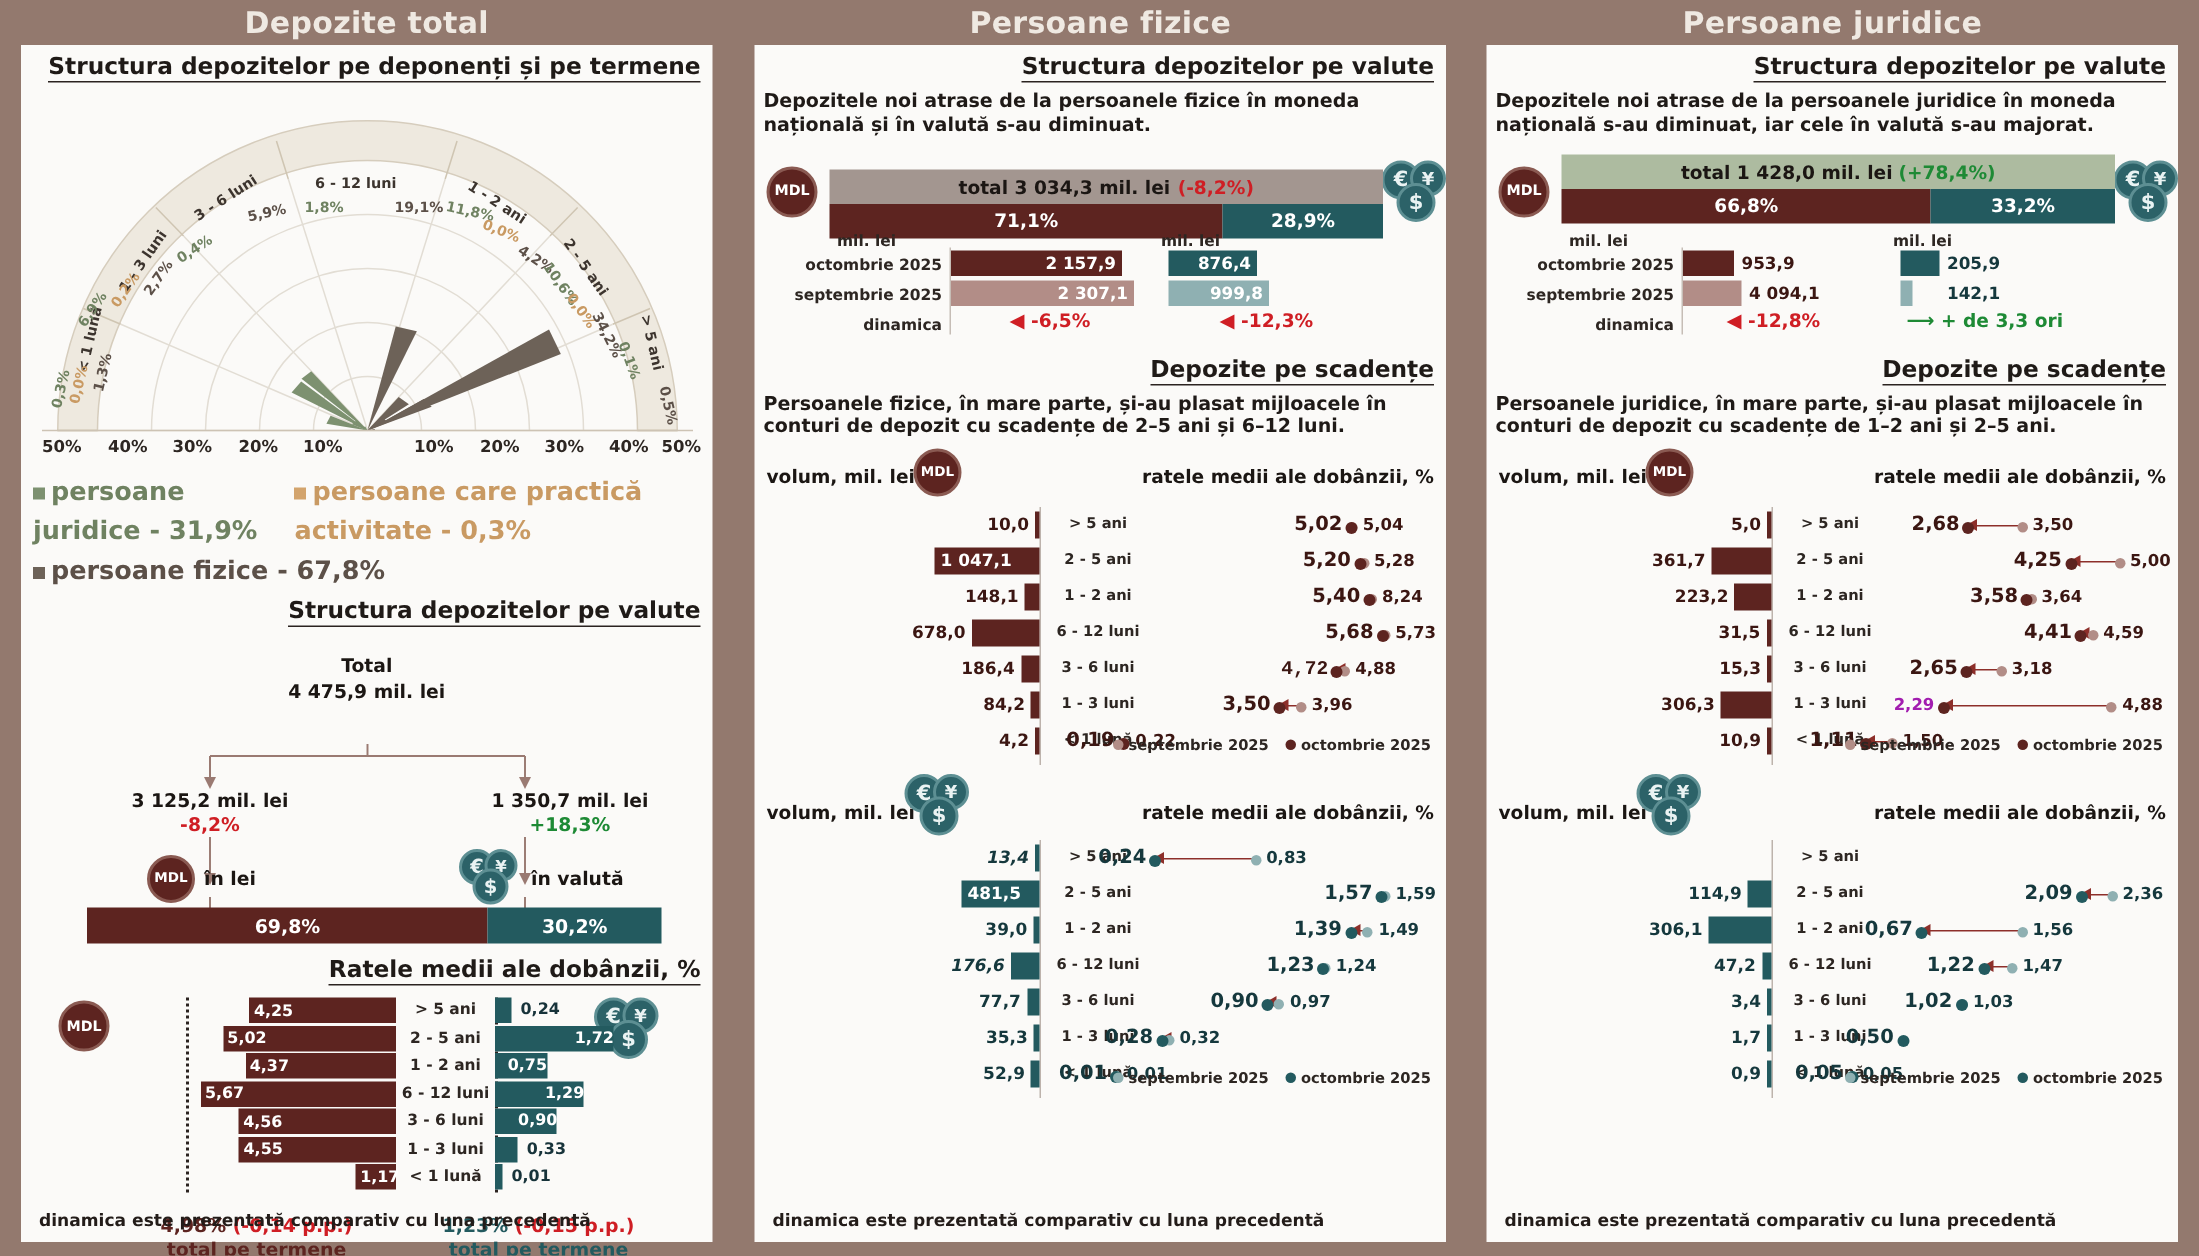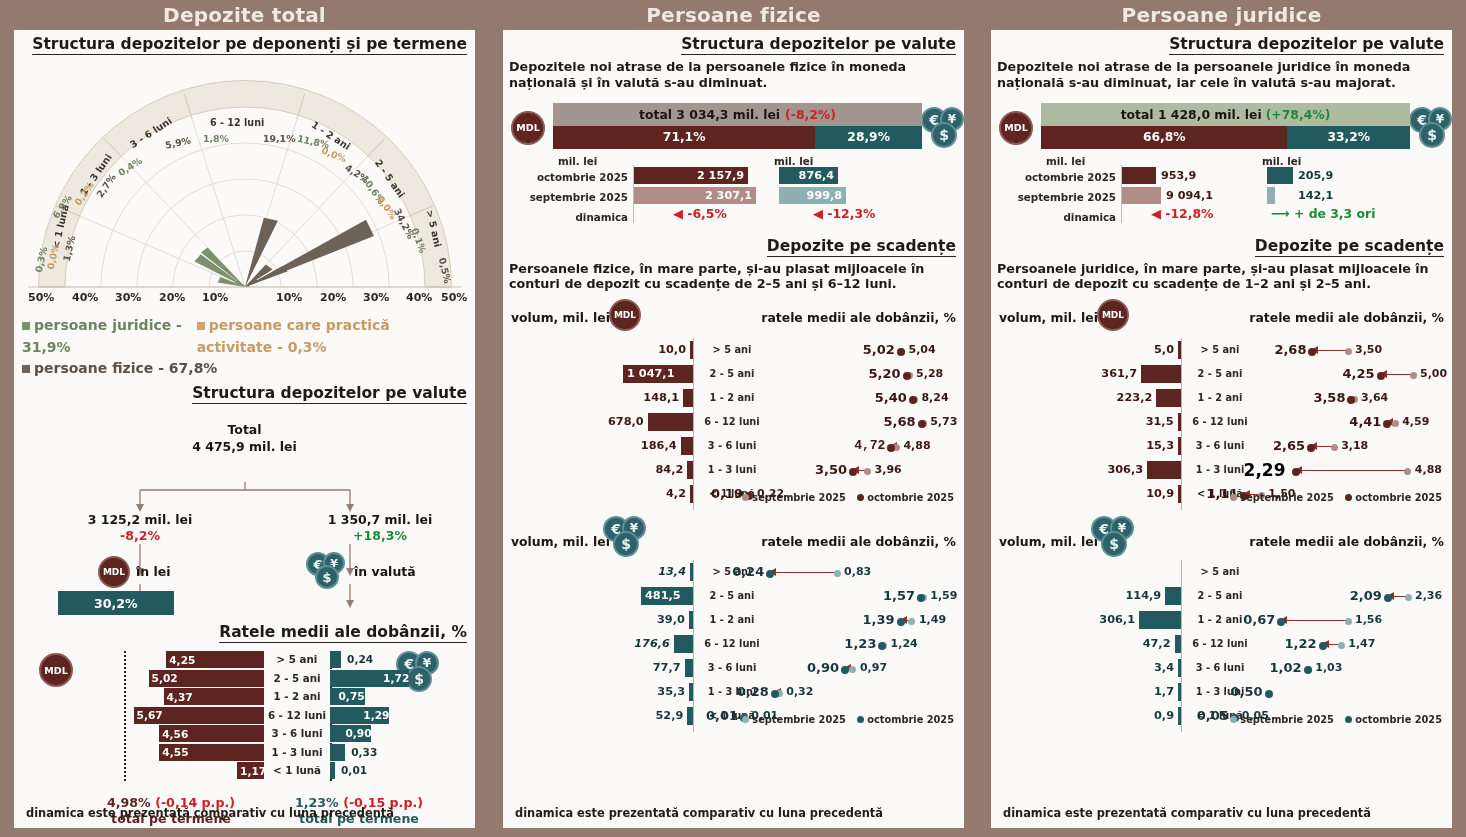--- a/index.html
+++ b/index.html
@@ -31,21 +31,21 @@
   .intro{
     font-size:12.7px;font-weight:bold;color:#1f1a17;line-height:1.24;
     padding:4px 6px 0 6px;
   }
   .footnote{
     position:absolute;left:12px;bottom:8px;font-size:11.4px;font-weight:bold;color:#231c19;
   }
 
   
   .polarwrap{position:relative;width:100%;height:258px;}
-  .legend{font-size:14px;font-weight:bold;padding:2px 0 0 8px;line-height:1.55;}
+  .legend{font-size:17px;font-weight:bold;padding:2px 0 0 8px;line-height:1.55;}
   .legend .sq{display:inline-block;width:8px;height:8px;margin-right:4px;vertical-align:0px;}
   .lg-jur{color:#6f8261;}
   .lg-fiz{color:#5c5048;}
   .lg-act{color:#c99a63;}
   .legendrow{display:flex;justify-content:space-between;padding-right:10px;}
 
   
   .flowwrap{position:relative;height:215px;margin-top:2px;}
   .ftot{position:absolute;left:0;right:0;top:24px;text-align:center;font-size:12.5px;font-weight:bold;color:#1b1613;line-height:1.32;}
   .fred{color:#cf1e24;}
@@ -282,20 +282,21 @@
         <div class="fcurlbl" style="left:122px;top:158px;">în lei</div>
 
         <div class="fxcoins" style="position:absolute;left:292px;top:146px;width:42px;height:40px;">
           <span style="left:0;top:0;width:24px;height:24px;font-size:13px;">€</span>
           <span style="left:17px;top:0;width:22px;height:22px;font-size:11px;">¥</span>
           <span style="left:9px;top:13px;width:24px;height:24px;font-size:13px;">$</span>
         </div>
         <div class="fcurlbl" style="left:340px;top:158px;">în valută</div>
 
         <div class="splitbar">
+          <div class="mdl" style="width:69.8%;">69,8%</div>
           <div class="val" style="width:30.2%;">30,2%</div>
         </div>
       </div>
 
       <div style="padding:2px 6px 0 6px;">
         <div class="sechead">Ratele medii ale dobânzii, %</div>
         <div class="clr"></div>
       </div>
       <div class="ratewrap" style="margin-top:4px;">
         <div class="mdlcoin" style="position:absolute;left:25px;top:6px;width:34px;height:34px;font-size:9.5px;">
@@ -396,21 +397,21 @@
       <div style="position:relative;height:140px;margin-top:6px;">
         <div class="mdlcoin" style="position:absolute;left:8px;top:14px;width:34px;height:34px;font-size:9.5px;">
             <span>MDL</span>
           </div>
         <div class="fxcoins" style="position:absolute;left:418px;top:10px;width:46px;height:44px;">
           <span style="left:0;top:0;width:26px;height:26px;font-size:14px;">€</span>
           <span style="left:19px;top:0;width:24px;height:24px;font-size:12px;">¥</span>
           <span style="left:10px;top:15px;width:26px;height:26px;font-size:14px;">$</span>
         </div>
 
-        <div class="vbar" style="left:50px;right:42px;top:6px;">
+        <div class="vbar" style="left:50px;right:42px;top:16px;">
           <div class="vtot" style="background:#a39690;">
             <span>total 3 034,3 mil. lei</span>
             <span class="fred" style="margin-left:5px;">(-8,2%)</span>
           </div>
           <div class="vsplit">
             <div class="a" style="width:71.1%;">71,1%</div>
             <div class="b" style="width:28.9%;">28,9%</div>
           </div>
         </div>
 
@@ -649,21 +650,21 @@
         <div class="millbl" style="left:55px;top:58px;">mil. lei</div>
         <div class="millbl" style="left:271px;top:58px;">mil. lei</div>
 
         <div class="srow-lbl" style="left:0;width:125px;top:74px;">octombrie 2025</div>
         <div class="srow-lbl" style="left:0;width:125px;top:94px;">septembrie 2025</div>
         <div class="srow-lbl" style="left:0;width:125px;top:114px;">dinamica</div>
 
         <div class="sbar" style="left:131px;top:70px;width:34px;background:#5d2420;"></div>
         <div class="sval" style="left:170px;top:70px;color:#3b1612;">953,9</div>
         <div class="sbar" style="left:131px;top:90px;width:39px;background:#b28d87;"></div>
-        <div class="sval" style="left:175px;top:90px;color:#3b1612;">9 094,1</div>
+        <div class="sval" style="left:175px;top:90px;color:#3b1612;">4 094,1</div>
         <div style="position:absolute;left:130px;top:68px;width:1px;height:58px;background:#c6bdb6;"></div>
         <div class="sval fred" style="left:160px;top:108px;font-size:12.4px;"><span style="font-size:13px;">◀</span> <span>-12,8%</span></div>
 
         <div class="sbar" style="left:276px;top:70px;width:26px;background:#235a5f;"></div>
         <div class="sval" style="left:307px;top:70px;color:#15383d;">205,9</div>
         <div class="sbar" style="left:276px;top:90px;width:8px;background:#8fb0b2;"></div>
         <div class="sval" style="left:307px;top:90px;color:#15383d;">142,1</div>
         <div class="sval" style="left:280px;top:108px;font-size:12.4px;color:#1e8a35;"><span style="font-size:13px;">⟶</span> <span>+ de 3,3 ori</span></div>
       </div>
 
@@ -735,21 +736,21 @@
               <div class="dpv" style="left:350.1333333333333px;width:52px;text-align:left;font-size:11px;color:#3b1612;">3,18</div>
             </div>
             <div class="srow">
               <div class="svolbar" style="left:156.12662427426045px;top:3px;width:33.873375725739564px;height:18px;background:#5d2420;"></div>
               <div class="svolval" style="left:66.12662427426045px;top:0;width:86px;line-height:24px;color:#3b1612;">306,3</div>
               <div class="stenor" style="left:196px;top:0;width:66px;line-height:24px;">1 - 3 luni</div>
               <div class="dpseg" style="left:304.56666666666666px;width:112.23333333333335px;background:#8d2f2a;"></div>
               <div class="arrowhead" style="left:303.56666666666666px;border-top:4.5px solid transparent;border-bottom:4.5px solid transparent;border-right:7px solid #8d2f2a;"></div>
               <div class="dpdot" style="left:413.3px;width:7px;height:7px;background:#b28d87;"></div>
               <div class="dpdot" style="left:300.56666666666666px;width:8px;height:8px;background:#5d2420;"></div>
-              <div class="dpv" style="left:248.56666666666666px;width:50px;text-align:center;font-size:17px;color:#000000;">2,29</div>
+              <div class="dpv" style="left:248.56666666666666px;width:50px;text-align:right;font-size:11px;color:#a21caf;">2,29</div>
               <div class="dpv" style="left:423.8px;width:52px;text-align:left;font-size:11px;color:#3b1612;">4,88</div>
             </div>
             <div class="srow">
               <div class="svolbar" style="left:187px;top:3px;width:3px;height:18px;background:#5d2420;"></div>
               <div class="svolval" style="left:97px;top:0;width:86px;line-height:24px;color:#3b1612;">10,9</div>
               <div class="stenor" style="left:196px;top:0;width:66px;line-height:24px;">&lt; 1 lună</div>
               <div class="dpseg" style="left:253.43333333333334px;width:16.899999999999977px;background:#8d2f2a;"></div>
               <div class="arrowhead" style="left:252.43333333333334px;border-top:4.5px solid transparent;border-bottom:4.5px solid transparent;border-right:7px solid #8d2f2a;"></div>
               <div class="dpdot" style="left:266.8333333333333px;width:7px;height:7px;background:#b28d87;"></div>
               <div class="dpdot" style="left:249.43333333333334px;width:8px;height:8px;background:#5d2420;"></div>

